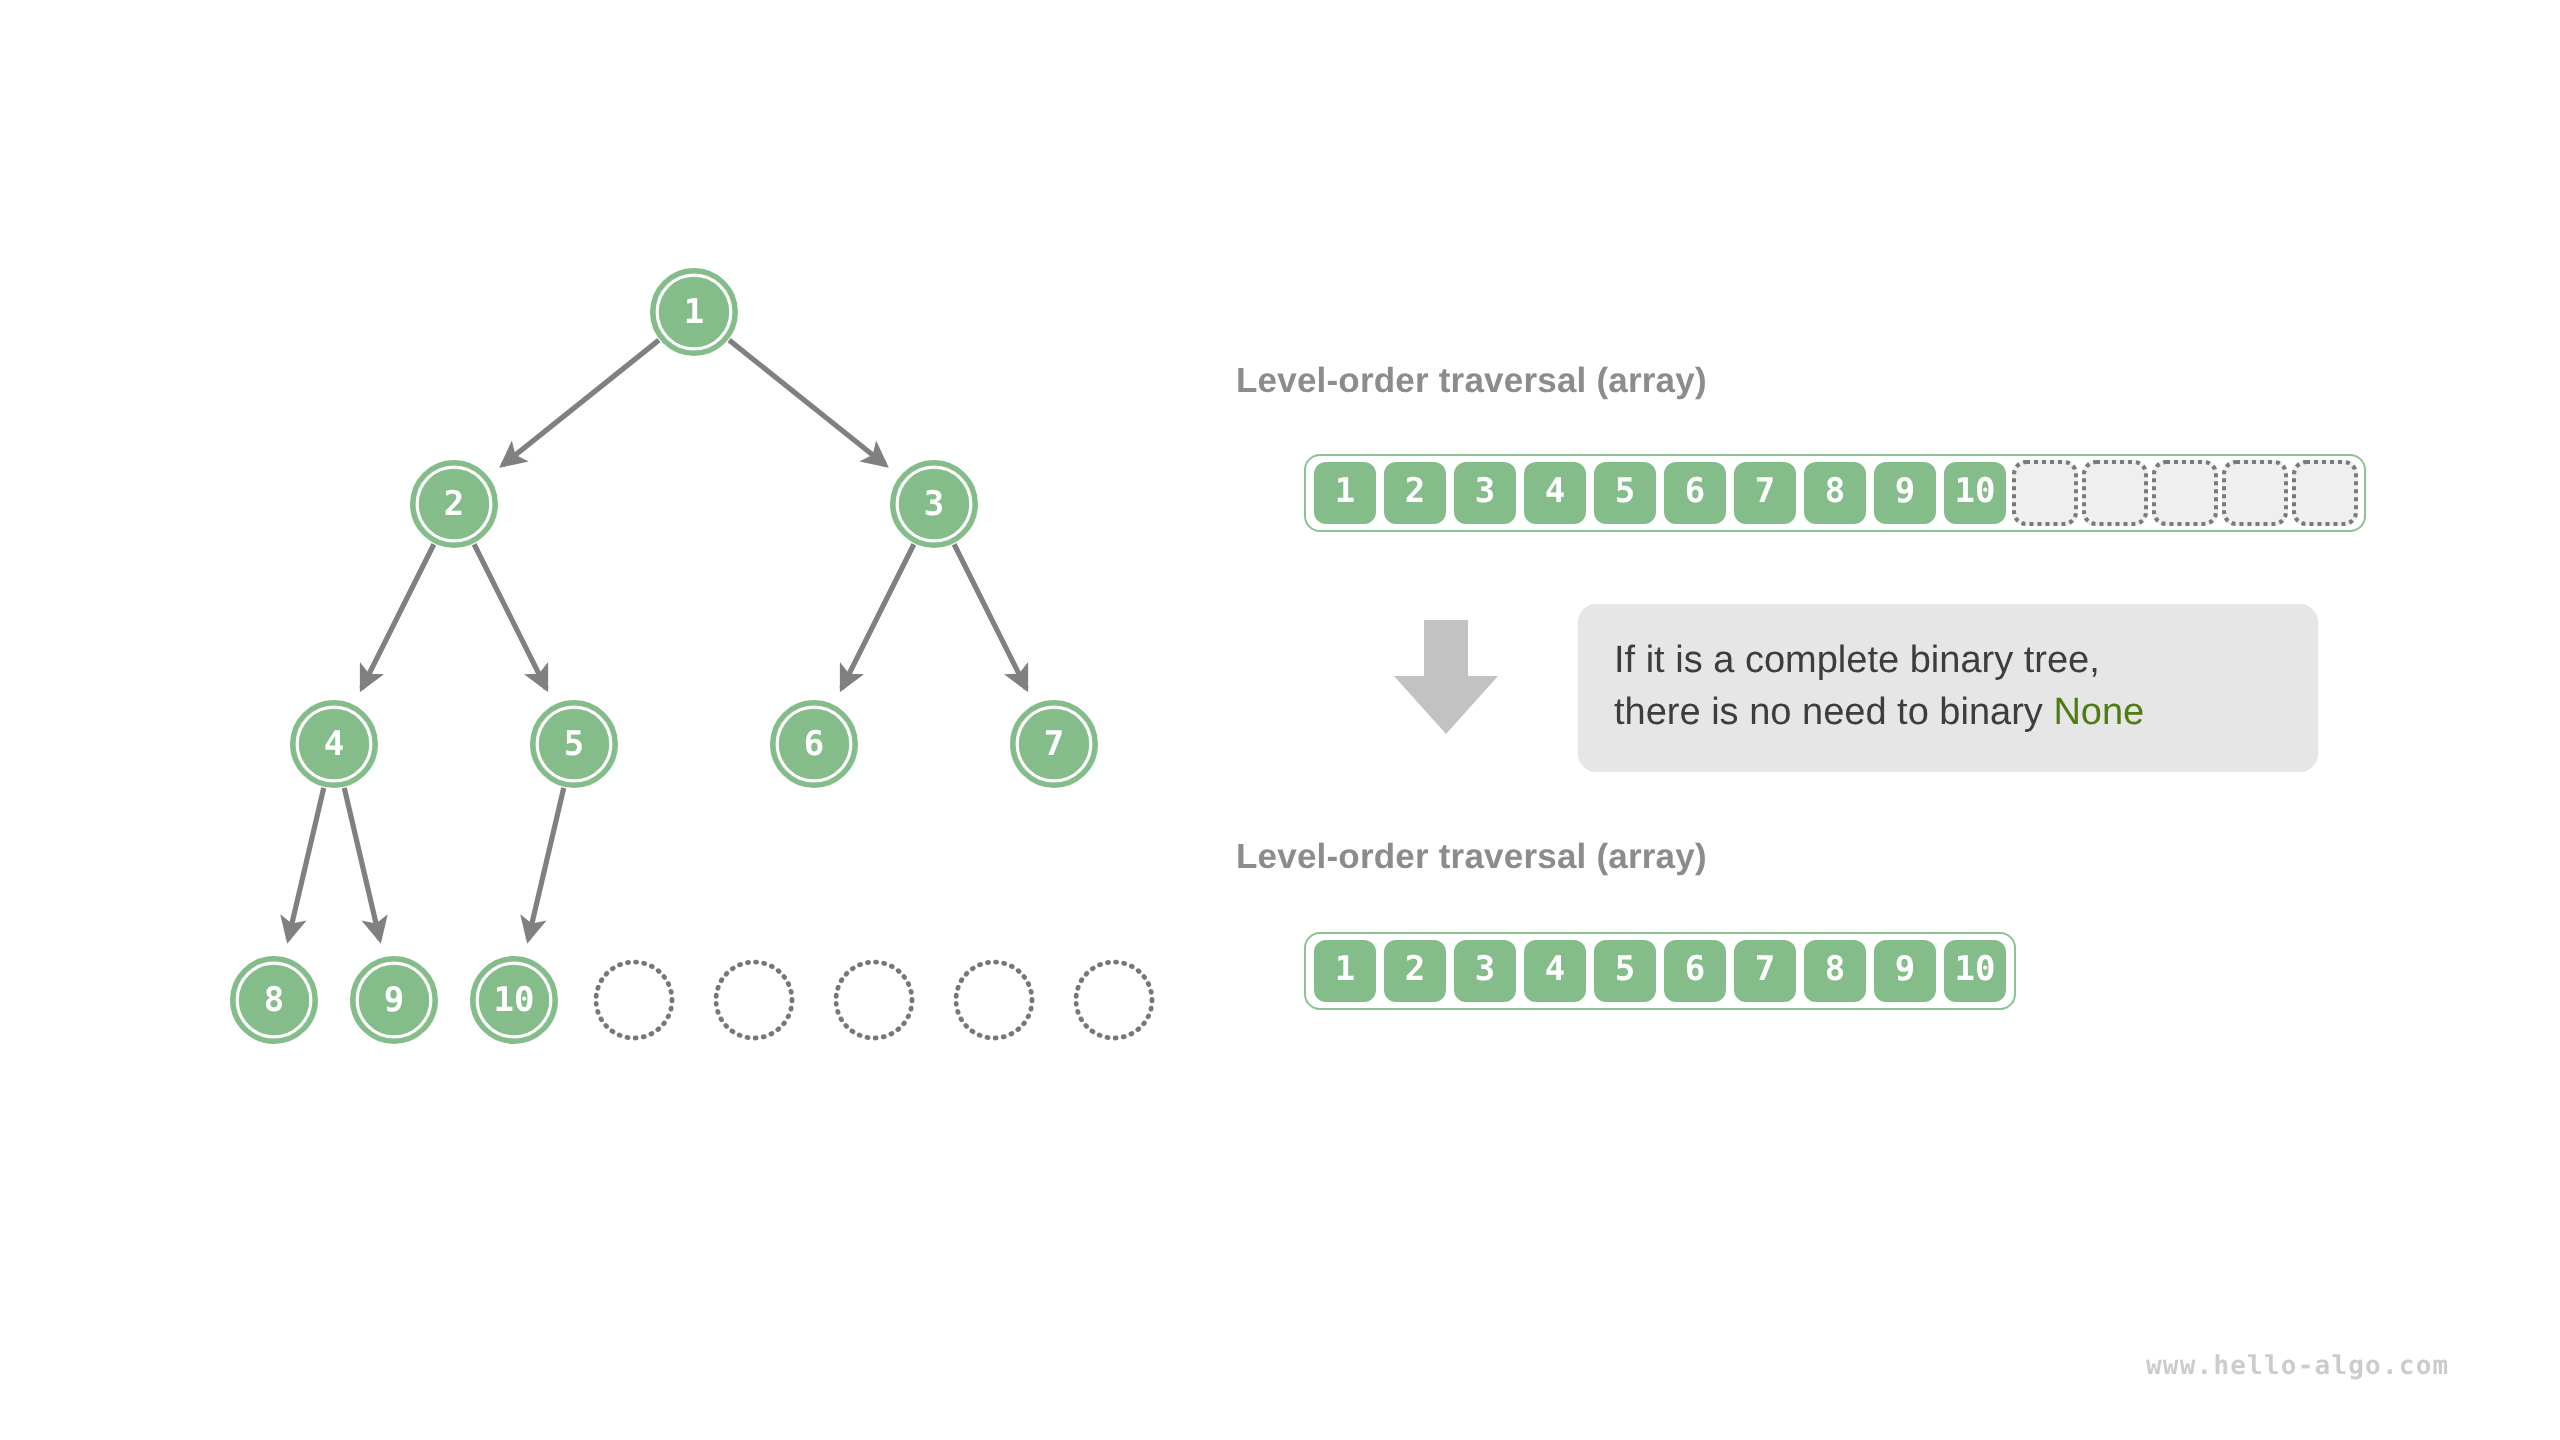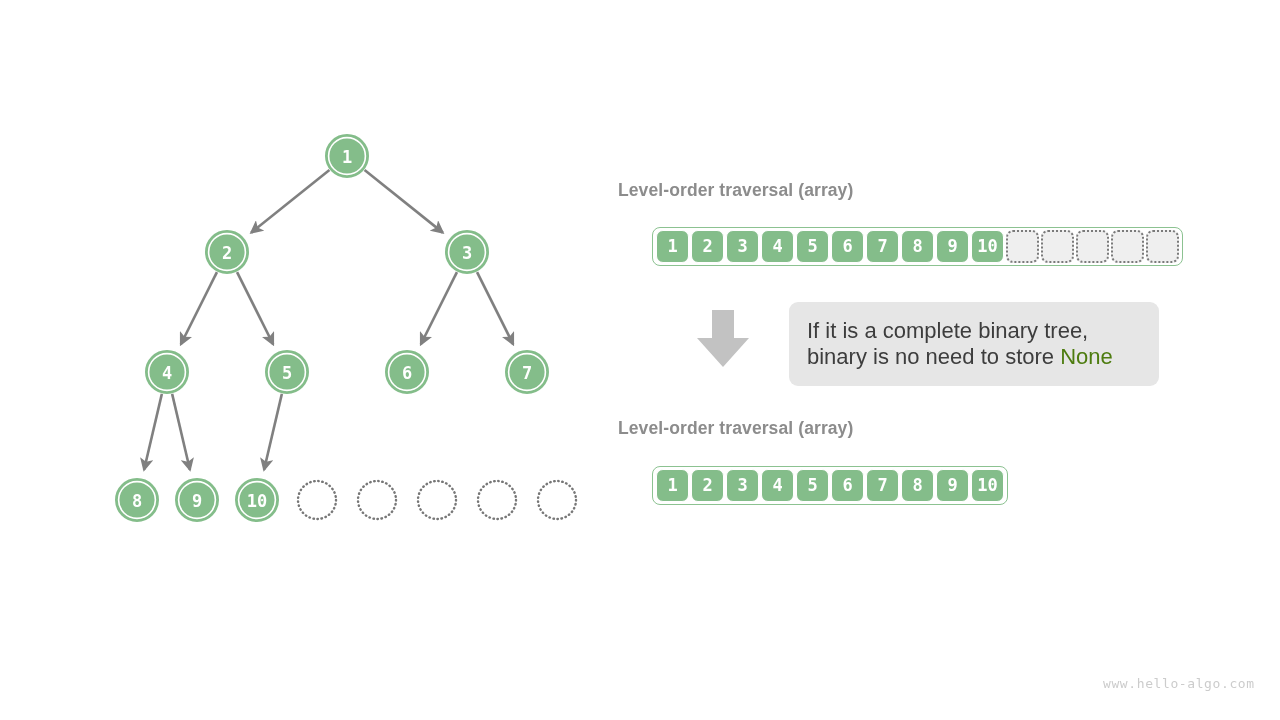--- a/index.html
+++ b/index.html
@@ -94,21 +94,21 @@
     background: #e6e6e6;
     border-radius: 9px;
     box-sizing: border-box;
     display: flex;
     flex-direction: column;
     justify-content: center;
     padding: 12px 18px;
   }
   .note-line {
     font-family: "Liberation Sans", sans-serif;
-    font-size: 22px;
+    font-size: 19px;
     color: #3d3d3d;
     line-height: 26px;
     white-space: nowrap;
   }
   .note-em {
     color: #4d7c0f;
     font-weight: 400;
   }
 
   #down-arrow {
@@ -235,33 +235,33 @@
       <div class="cell empty"></div>
       <div class="cell empty"></div>
     </div>
 
   <svg id="down-arrow" style="left:694px; top:308px;" width="58" height="62" viewBox="0 0 58 62" xmlns="http://www.w3.org/2000/svg">
     <path d="M18,2 L40,2 L40,30 L55,30 L29,59 L3,30 L18,30 Z" fill="#c2c2c2"></path>
   </svg>
 
   <div id="note-box" style="left:789px; top:302px; width:370px; height:84px;">
     <div class="note-line">If it is a complete binary tree,</div>
-    <div class="note-line"><span>binary is no need to store </span><span class="note-em">None</span></div>
+    <div class="note-line"><span>there is no need to binary </span><span class="note-em">None</span></div>
   </div>
 
   <div class="panel-heading" style="left:618px; top:418px;">Level-order traversal (array)</div>
 
   <div class="array-wrap" id="bottom-array" style="left:652px; top:466px;">
       <div class="cell filled">1</div>
       <div class="cell filled">2</div>
       <div class="cell filled">3</div>
       <div class="cell filled">4</div>
       <div class="cell filled">5</div>
       <div class="cell filled">6</div>
       <div class="cell filled">7</div>
       <div class="cell filled">8</div>
       <div class="cell filled">9</div>
       <div class="cell filled">10</div>
     </div>
 
-  <div id="watermark" style="left:1103px; top:676px;">www.hello-algo.com</div>
+  <div id="watermark" style="left:1073px; top:676px;font-weight:bold;">www.hello-algo.com</div>
 
 </div>
 
 </body></html>

